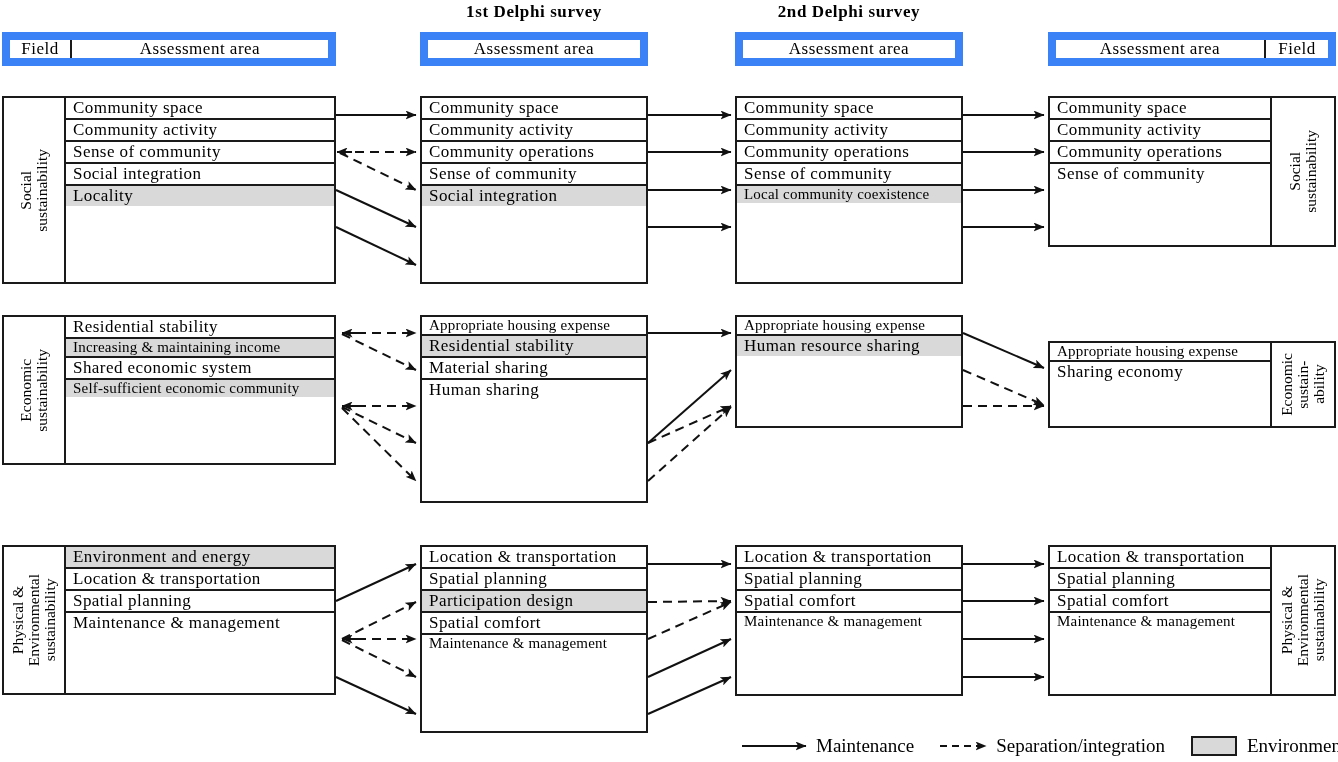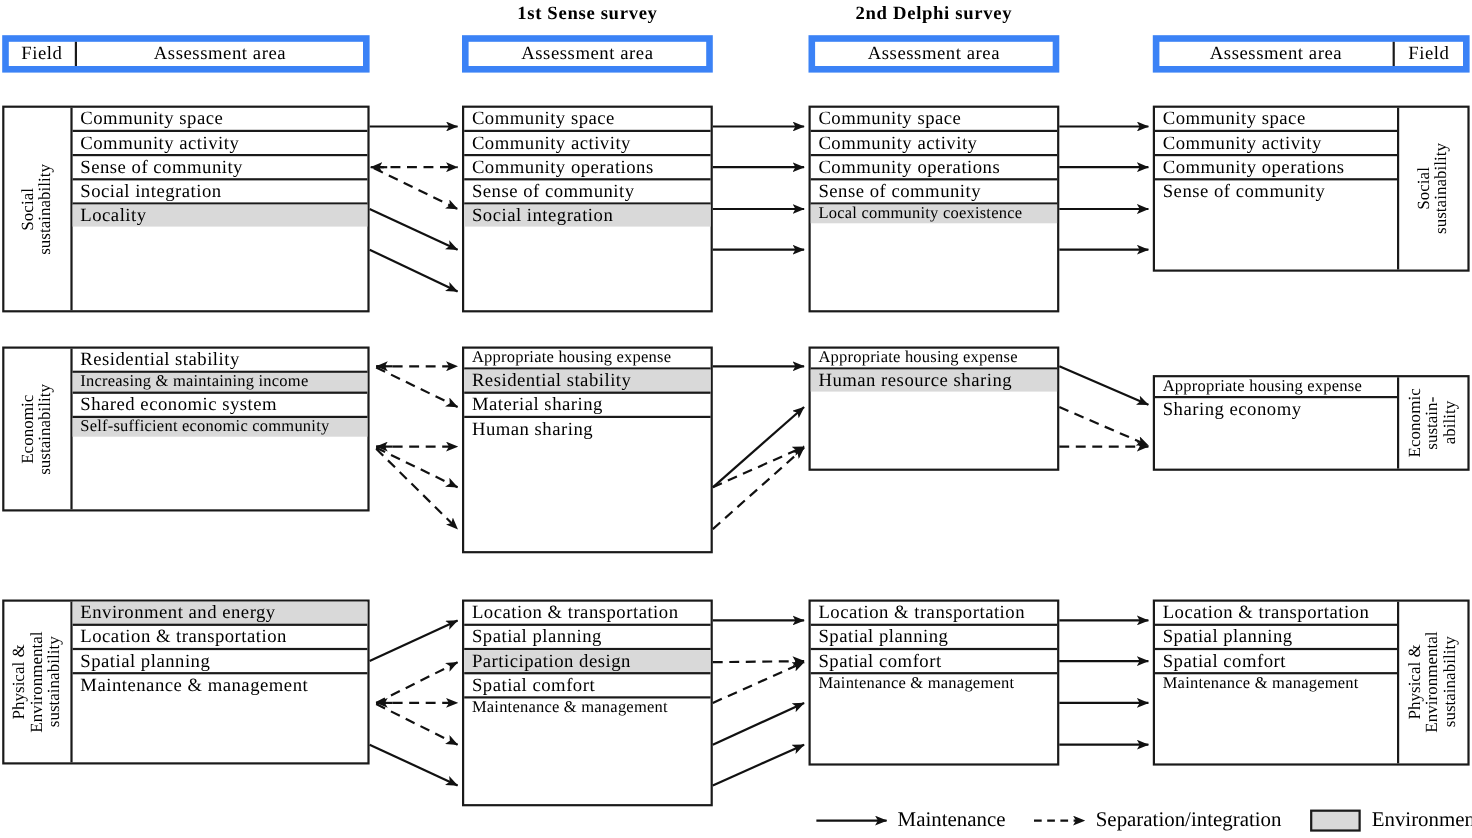--- a/index.html
+++ b/index.html
@@ -64,21 +64,21 @@
     letter-spacing:.45px;
     white-space:nowrap;
     overflow:hidden;
   }
   .rowcell:last-child{border-bottom:none;}
   .rowcell.elim{background:#d9d9d9;}
   .rowcell.small{font-size:15px;letter-spacing:.2px;}
 
   .headbox{
     position:absolute;
-    border:6px solid #3b82f6;
+    border:8px solid #3b82f6;
     box-sizing:border-box;
     display:flex;
     flex-direction:row;
     background:#fff;
   }
   .headcell{
     box-sizing:border-box;
     display:flex;align-items:center;justify-content:center;
     font-size:17px;letter-spacing:.5px;
   }
@@ -98,21 +98,21 @@
   }
   .legend .lbl{margin-right:26px;}
   .legend svg{display:block;}
 </style>
 </head>
 <body>
 
 <div id="root">
 
   <div class="col-title" style="left:2px;top:2px;width:334px;margin-top:35px;">Preliminary assessment tool</div>
-  <div class="col-title" style="left:420px;top:2px;width:228px;">1st Sense survey</div>
+  <div class="col-title" style="left:420px;top:2px;width:228px;">1st Delphi survey</div>
   <div class="col-title" style="left:735px;top:2px;width:228px;">2nd Delphi survey</div>
 
   <div class="headbox" style="left:2px;top:32px;width:334px;height:34px;">
     <div class="headcell divider" style="width:62px;">Field</div>
     <div class="headcell" style="flex:1;">Assessment area</div>
   </div>
 
   <div class="headbox" style="left:420px;top:32px;width:228px;height:34px;">
     <div class="headcell" style="flex:1;">Assessment area</div>
   </div>

